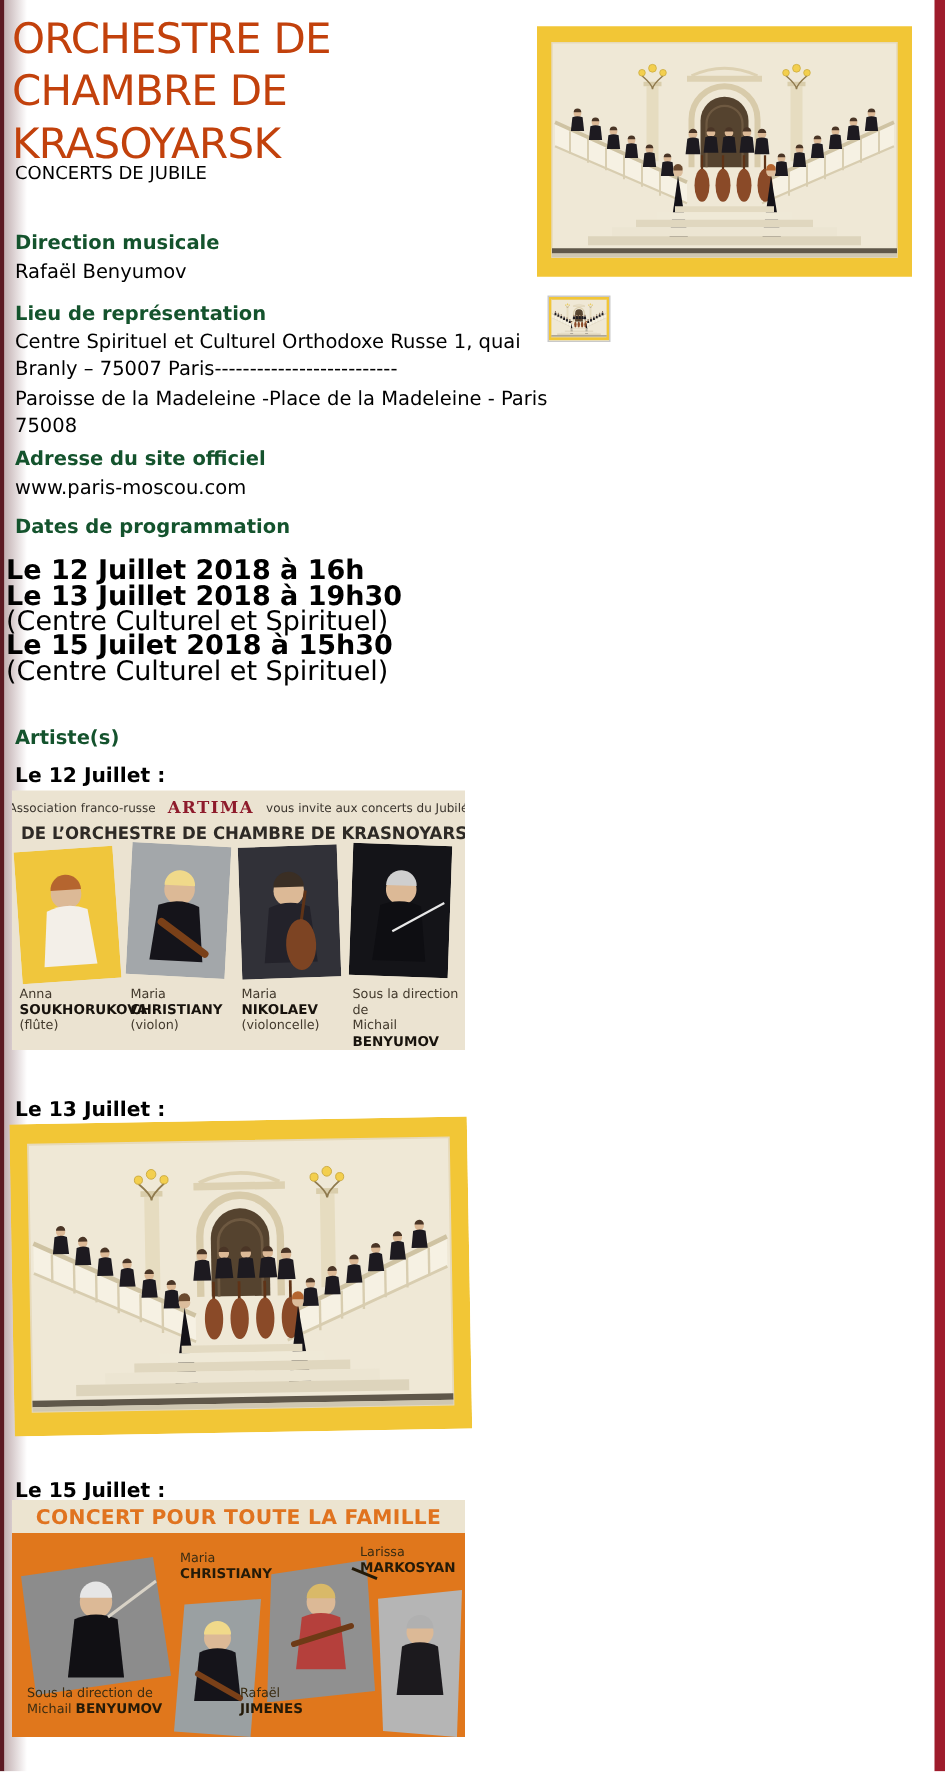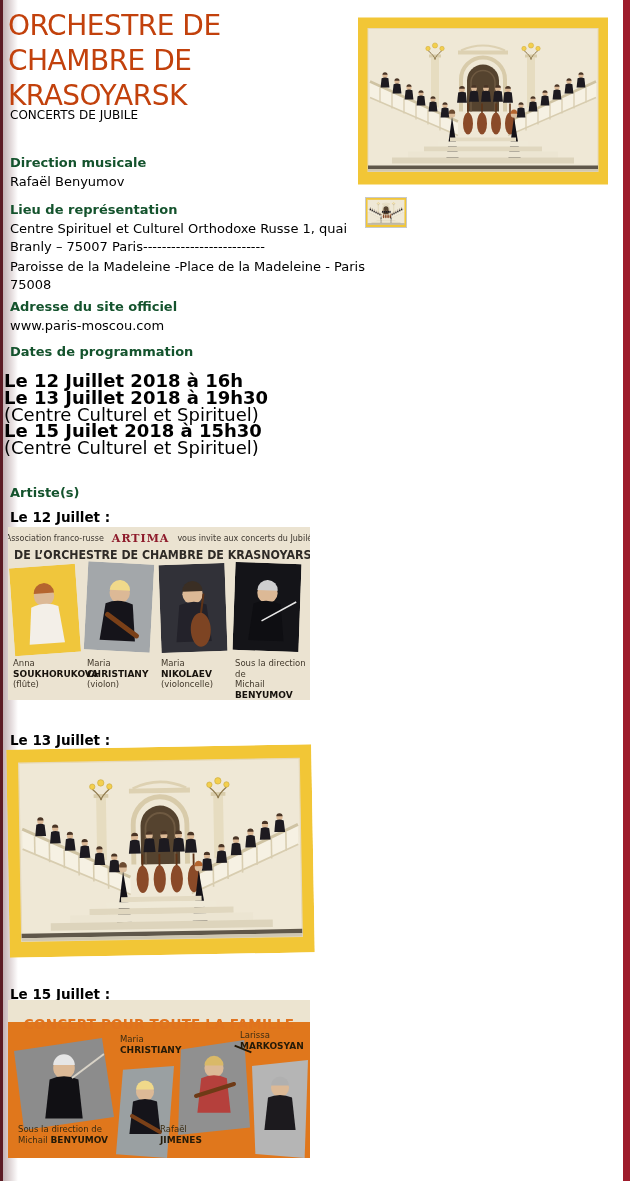--- a/index.html
+++ b/index.html
@@ -53,21 +53,21 @@
   .c3{left:152px;top:1px;transform:rotate(-2deg)}
   .c4{left:226px;top:0;transform:rotate(2deg)}
   .p1-names{position:absolute;left:5px;top:131px;width:296px;display:flex;
             font-size:8.5px;line-height:10.5px;color:#42392c}
   .p1-names>div{width:74px}
   .p1-names .nm{font-weight:bold;color:#17120c;font-size:9px}
 
   
   .poster3{left:8px;top:1000px;width:302px;height:158px;background:#e0771c;overflow:hidden}
   .p3-head{height:22px;background:#ece4d0;display:flex;align-items:flex-start;justify-content:center;
-           padding-top:16px;font-weight:bold;font-size:13.5px;color:#e0731f;letter-spacing:.2px}
+           padding-top:4px;font-weight:bold;font-size:13.5px;color:#e0731f;letter-spacing:.2px}
   .p3-card{position:absolute}
   .p3-card svg{width:100%;height:100%;display:block}
   .p3c1{left:6px;top:38px;width:100px;height:92px;clip-path:polygon(0 14%,88% 0,100% 86%,10% 100%)}
   .p3c2{left:108px;top:66px;width:58px;height:92px;clip-path:polygon(12% 4%,100% 0,88% 100%,0 96%)}
   .p3c3{left:170px;top:40px;width:72px;height:95px;clip-path:polygon(4% 10%,92% 0,100% 92%,0 100%)}
   .p3c4{left:244px;top:60px;width:56px;height:98px;clip-path:polygon(0 6%,100% 0,94% 100%,6% 96%)}
   .p3-label{position:absolute;font-size:8.5px;line-height:10.5px;color:#3a2c12}
   .p3-label .nm{font-weight:bold;color:#241a08;font-size:9px}
   .lbl-maria{left:112px;top:34px}
   .lbl-larissa{left:232px;top:30px;width:64px;}

